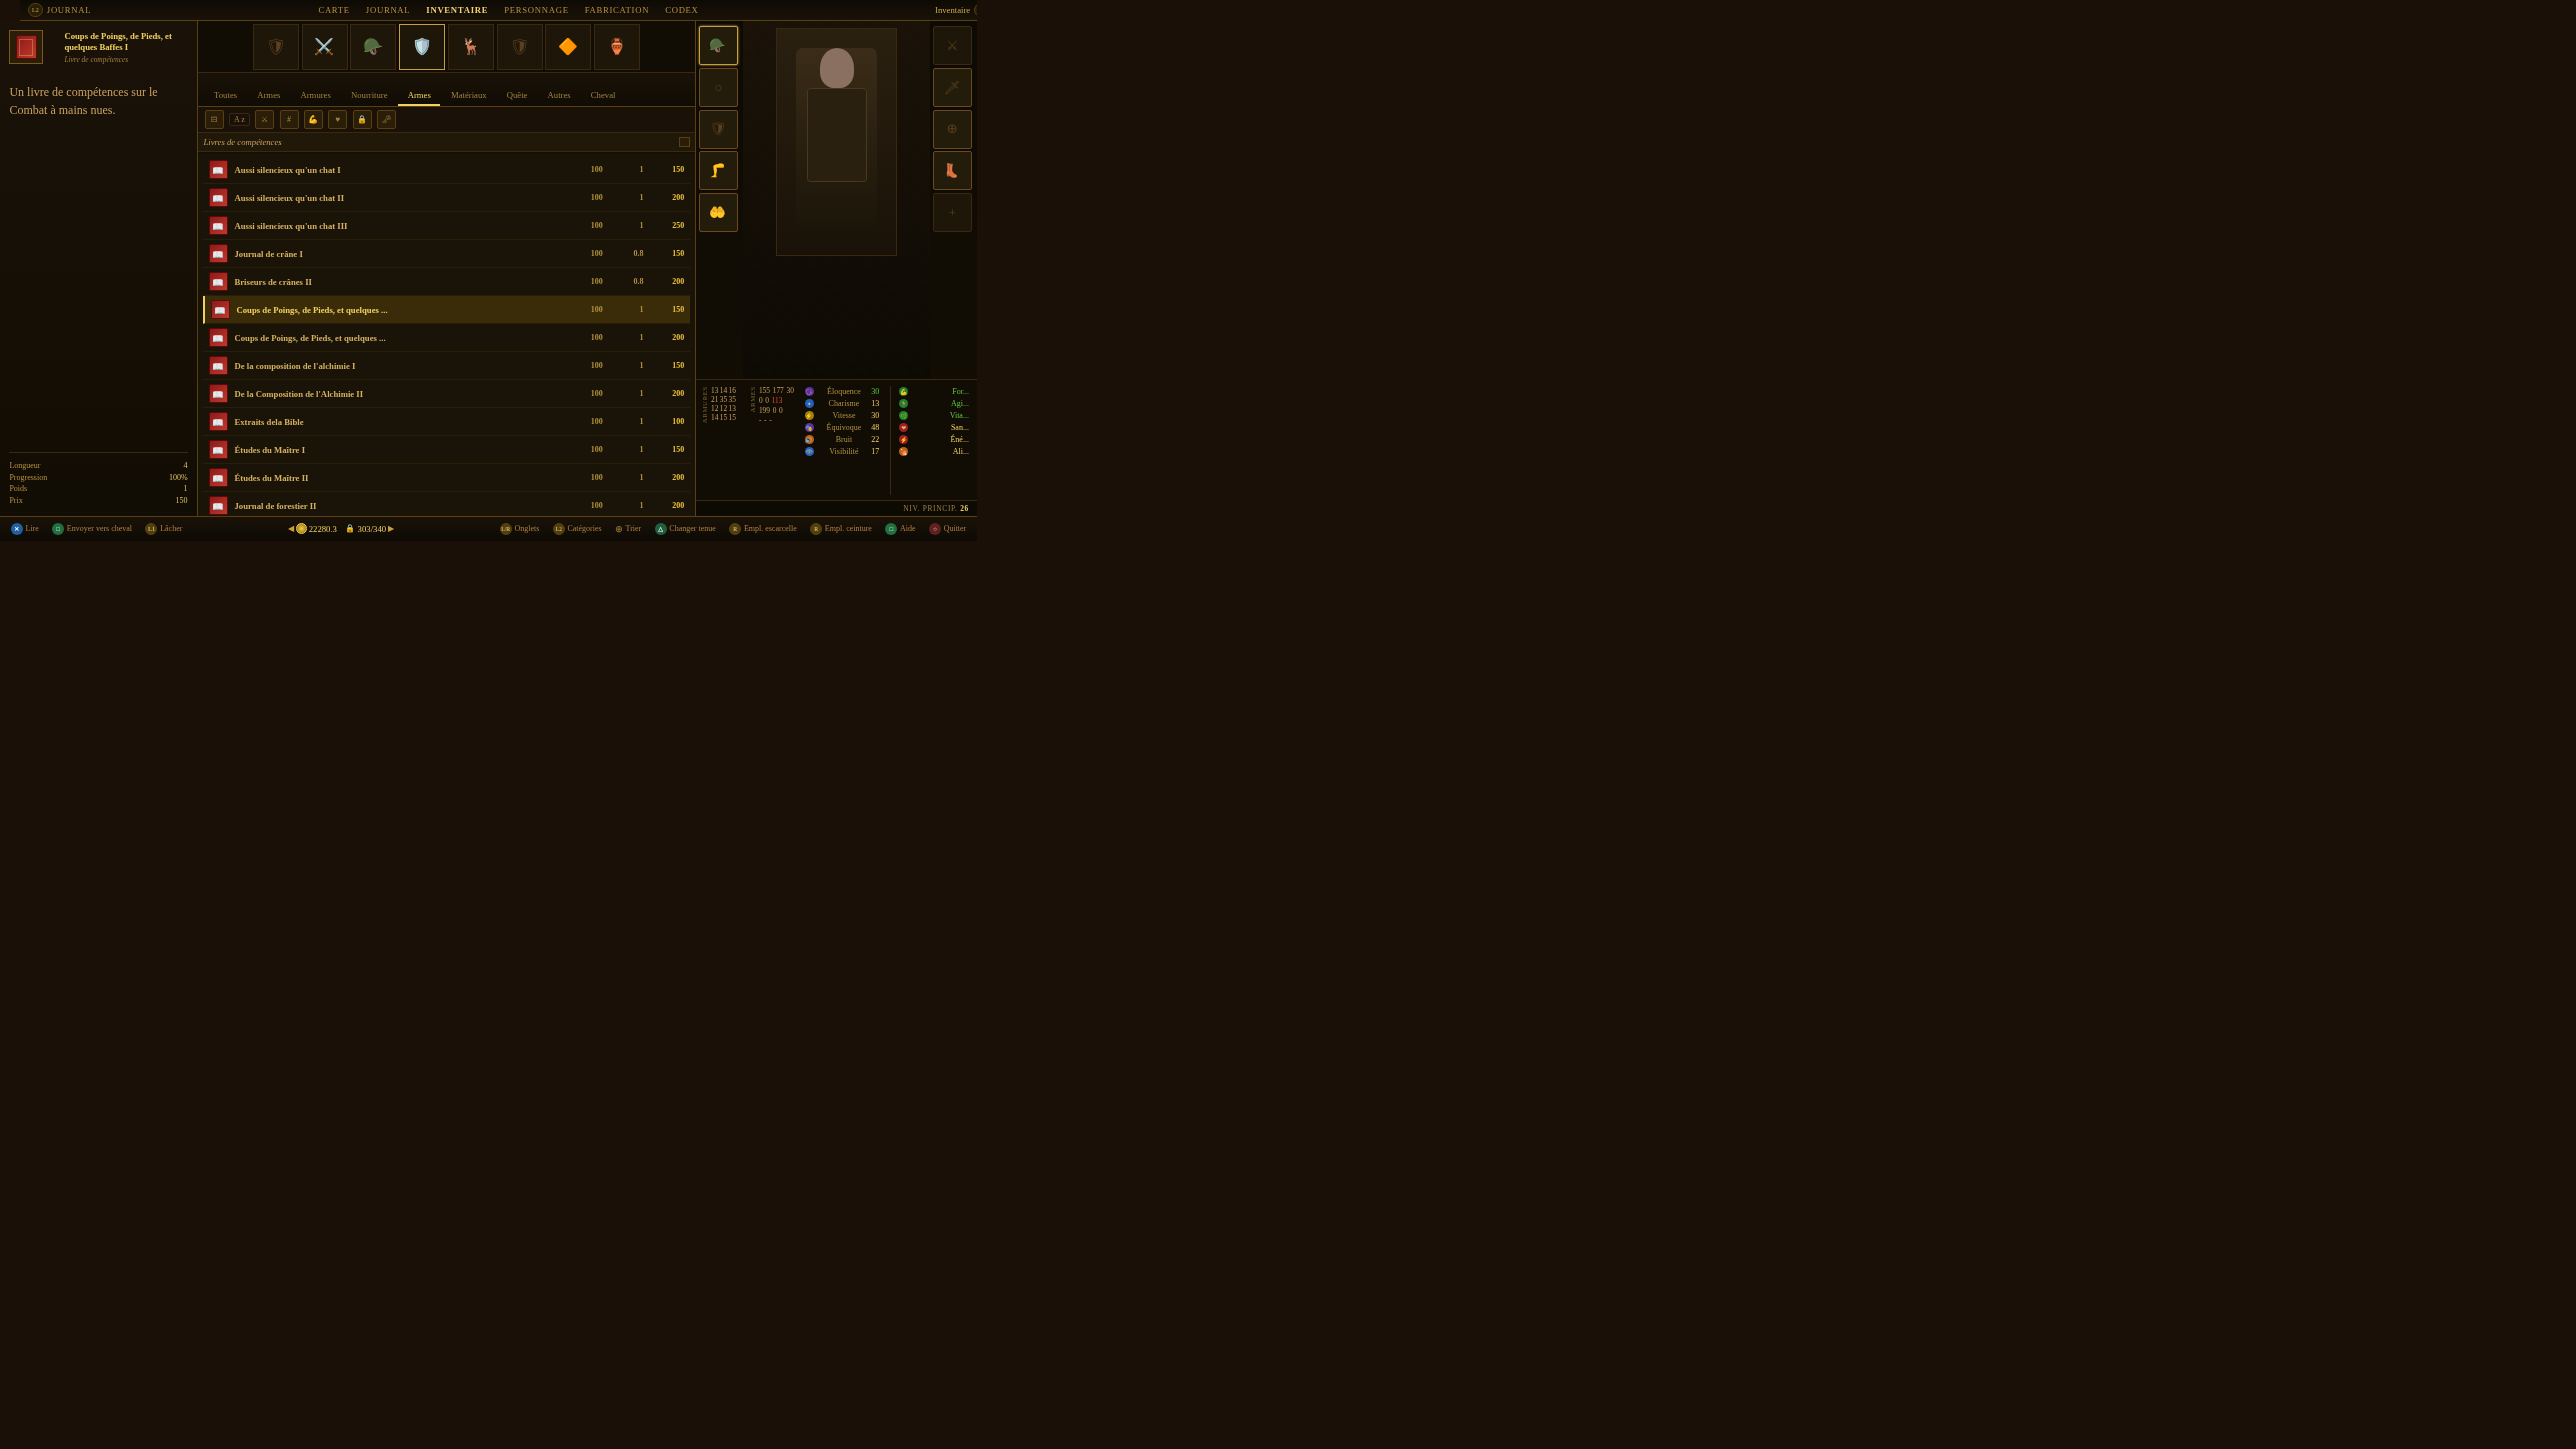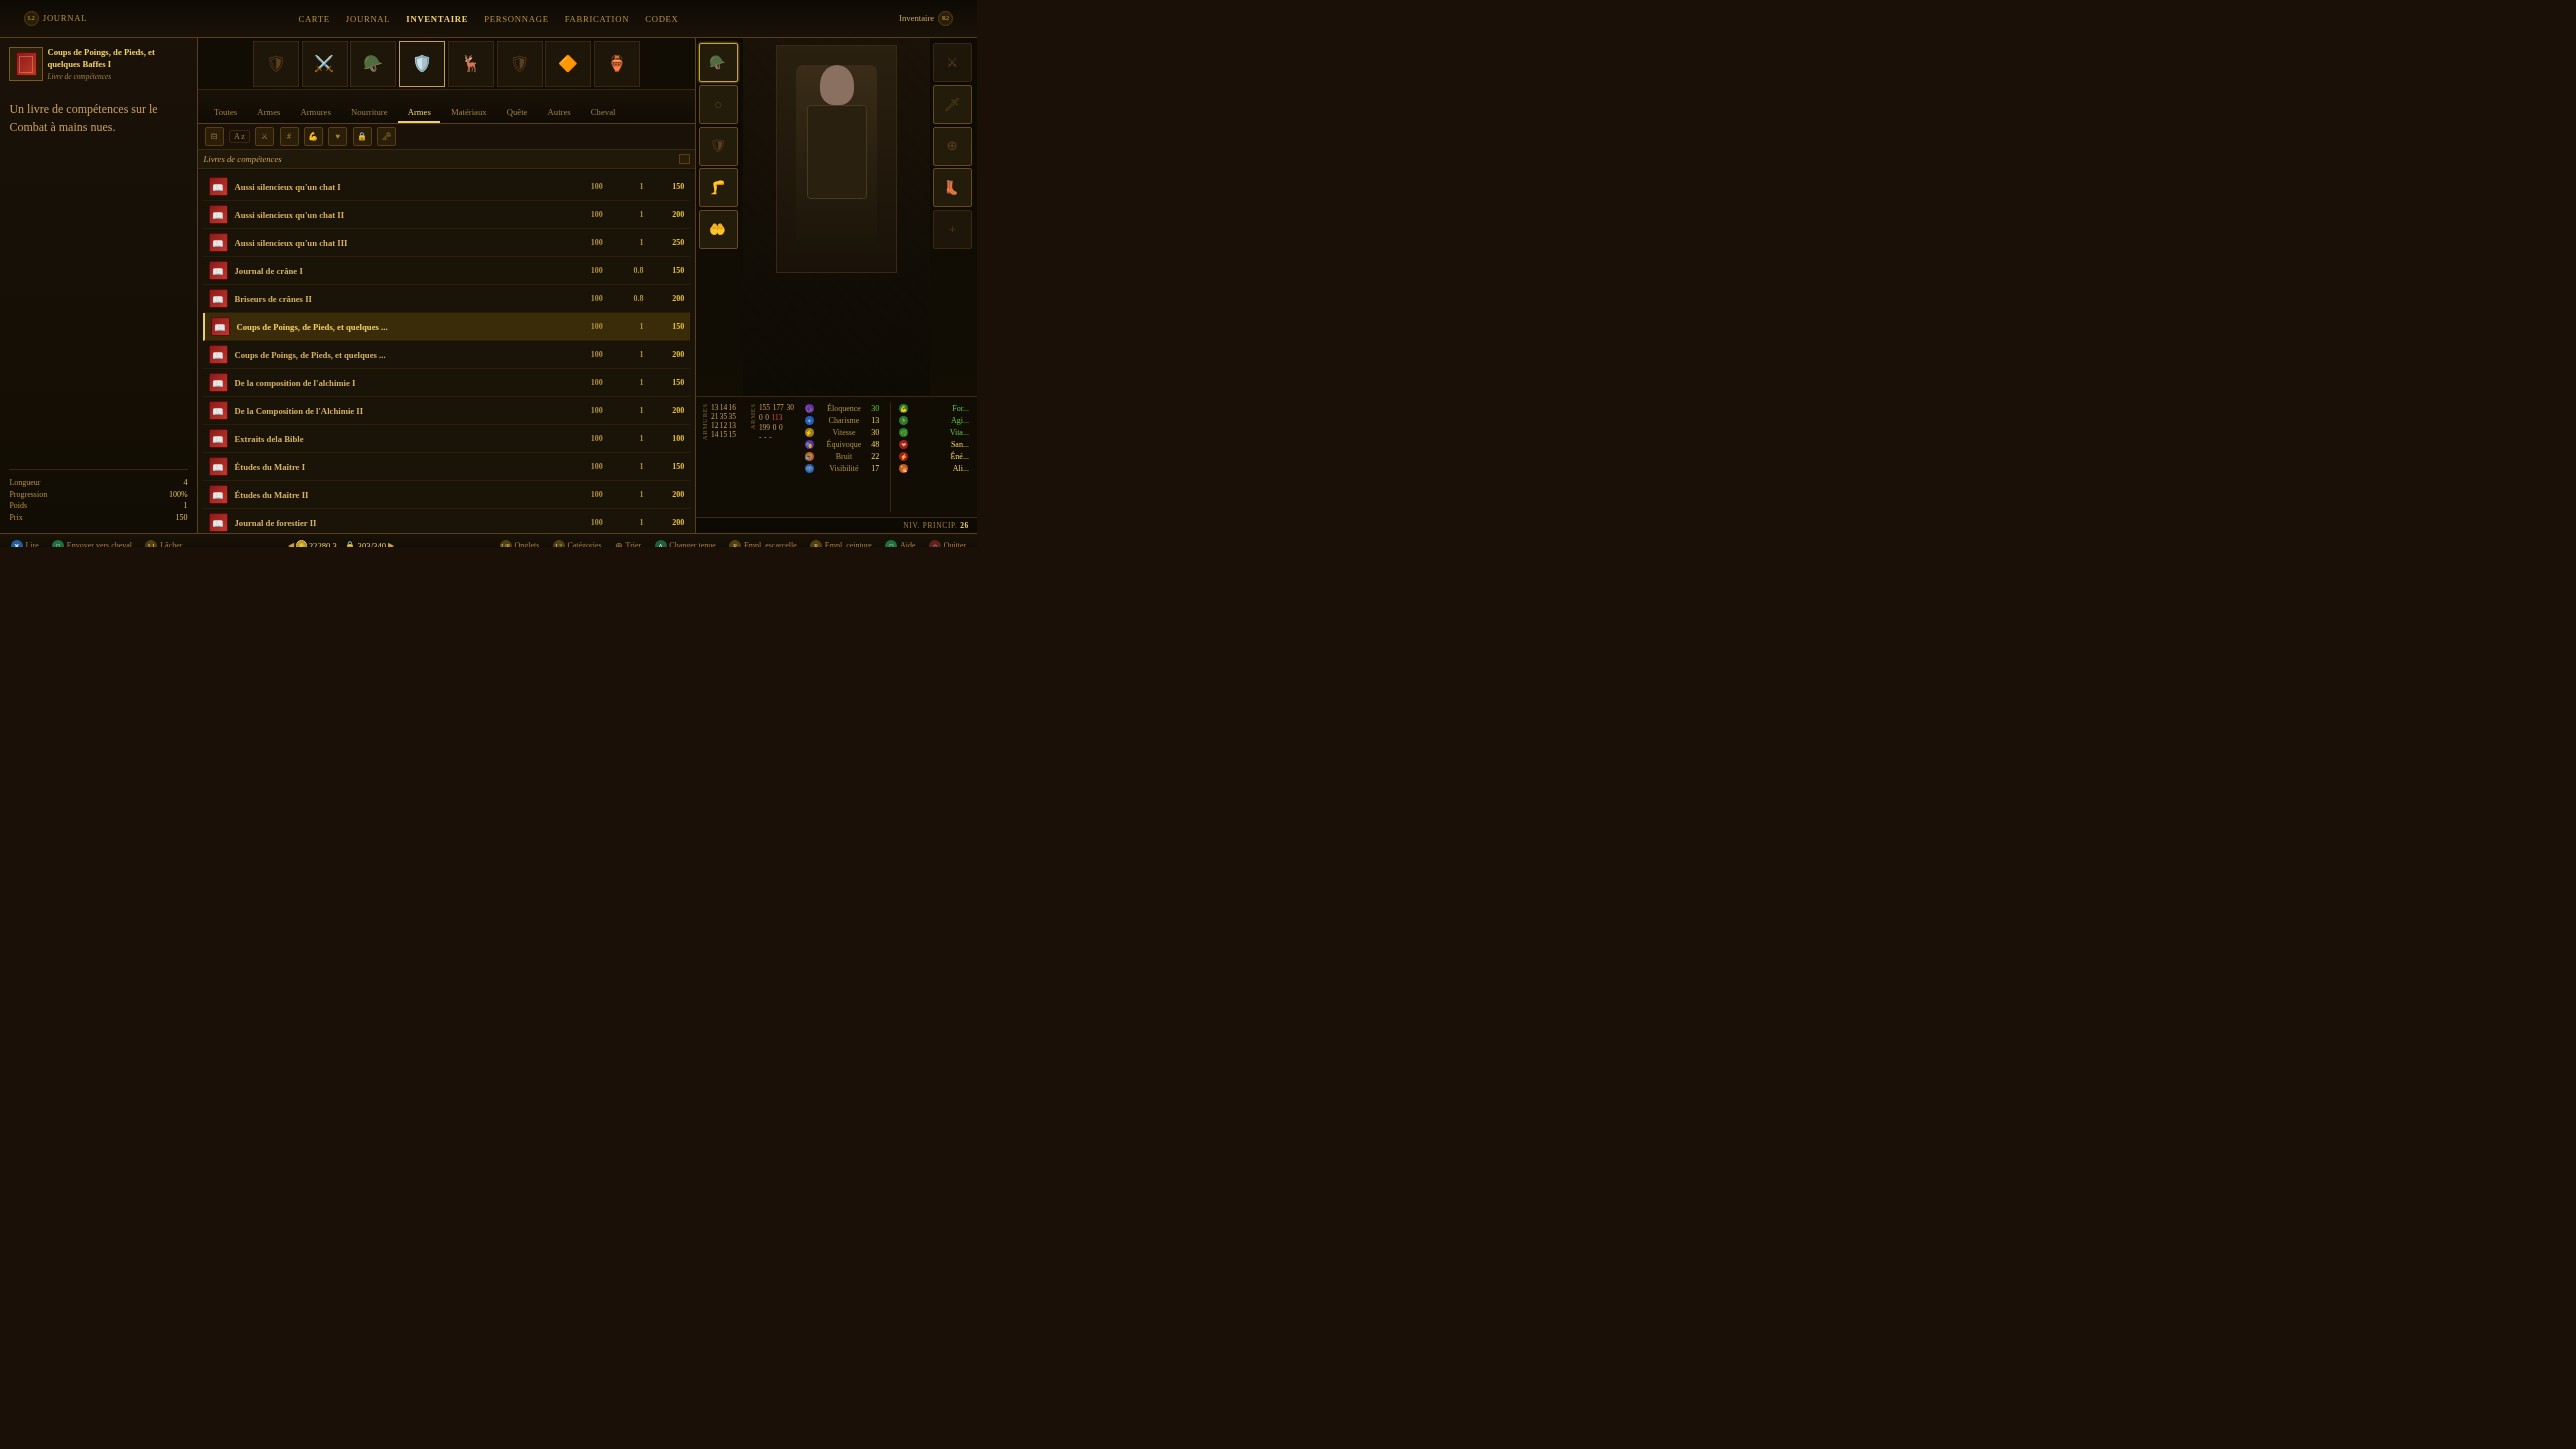--- a/index.html
+++ b/index.html
@@ -9,29 +9,30 @@
       background: #1a1008;
       font-family: 'Georgia', serif;
       color: #d4b87a;
       overflow: hidden;
       position: relative;
     }
 
     
     .top-nav {
       width: 100%;
-      height: 38px;
+      height: 21px;
       background: linear-gradient(180deg, #0d0a04 0%, #1a1208 100%);
       border-bottom: 1.3px solid #5a4010;
       display: flex;
       align-items: center;
       justify-content: space-between;
-      padding: 0 24px;
+      padding: 0 8px;
       position: relative;
       z-index: 10;
+      margin-left: 20px;
     }
     .nav-left {
       display: flex;
       align-items: center;
       gap: 4px;
     }
     .nav-center {
       display: flex;
       align-items: flex-start;
       gap: 16px;
@@ -83,22 +84,22 @@
       min-width: 198px;
       background: linear-gradient(180deg, #1a1208 0%, #120d04 100%);
       border-right: 1.3px solid #5a4010;
       padding: 9.4px;
       display: flex;
       flex-direction: column;
       gap: 6.7px;
     }
     .item-header {
       display: flex;
-      gap: 4px;
-      align-items: flex-start;
+      gap: 21px;
+      align-items: center;
     }
     .item-icon-box {
       width: 34px;
       height: 34px;
       background: #2a1e08;
       border: 1.3px solid #7a5820;
       display: flex;
       align-items: center;
       justify-content: center;
       flex-shrink: 0;

